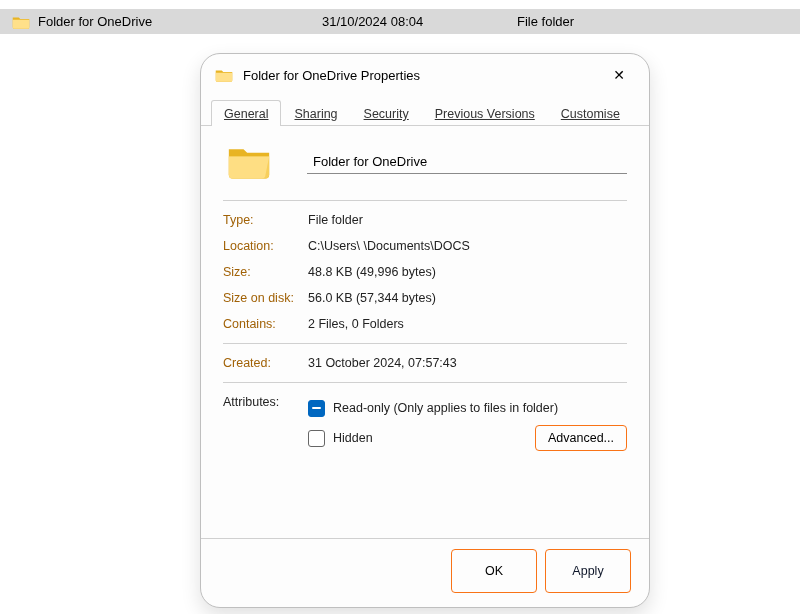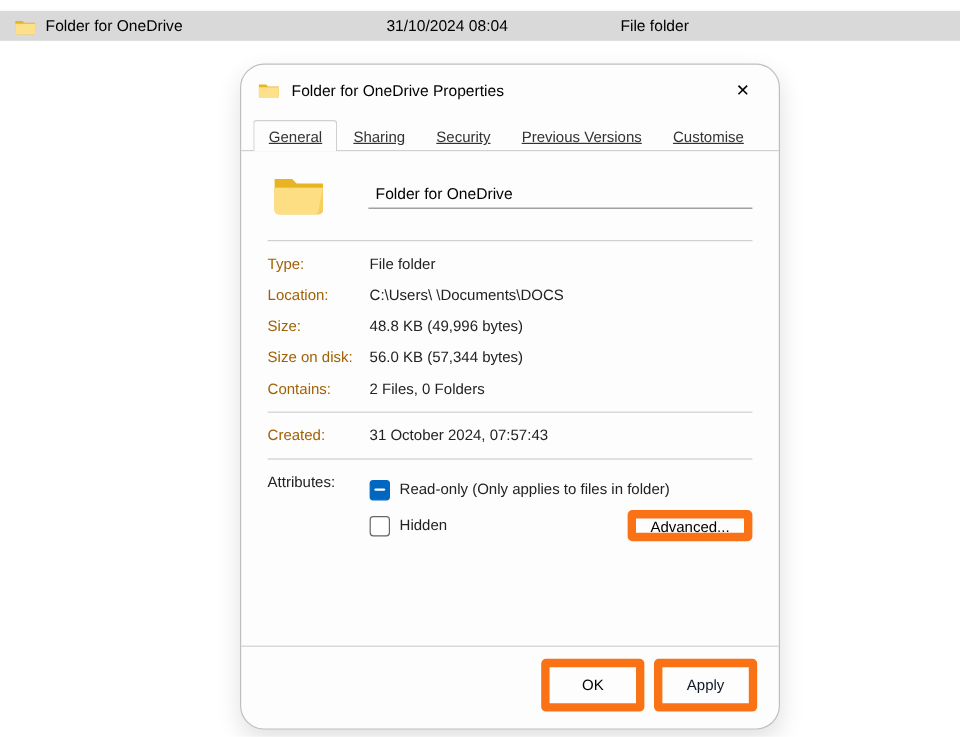--- a/index.html
+++ b/index.html
@@ -72,21 +72,21 @@
     width: 17px; height: 17px; border: 1px solid #666; border-radius: 3px;
     margin-right: 8px; display: inline-flex; align-items: center; justify-content: center;
     background: #fff; cursor: pointer;
   }
   .checkbox.indeterminate { background: #0067c0; border-color: #0067c0; }
   .checkbox.indeterminate::after {
     content: ""; width: 9px; height: 2.5px; background: #fff; border-radius: 1px;
   }
 
   .btn {
-    height: 26px; min-width: 90px; border: 7px solid #f97316; border-radius: 4px;
+    height: 26px; min-width: 90px; border: 1px solid #f97316; border-radius: 4px;
     background: #fdfdfd; font-size: 12.5px; cursor: pointer; padding: 0 12px;
   }
   .btn.disabled { color: #0f172a; cursor: default; }
 
   
   .footer {
     border-top: 1px solid #d0d0d0; padding: 10px 18px 14px;
     display: flex; justify-content: flex-end; gap: 8px;
   }
   .footer .btn { min-width: 86px; height: 44px; }

